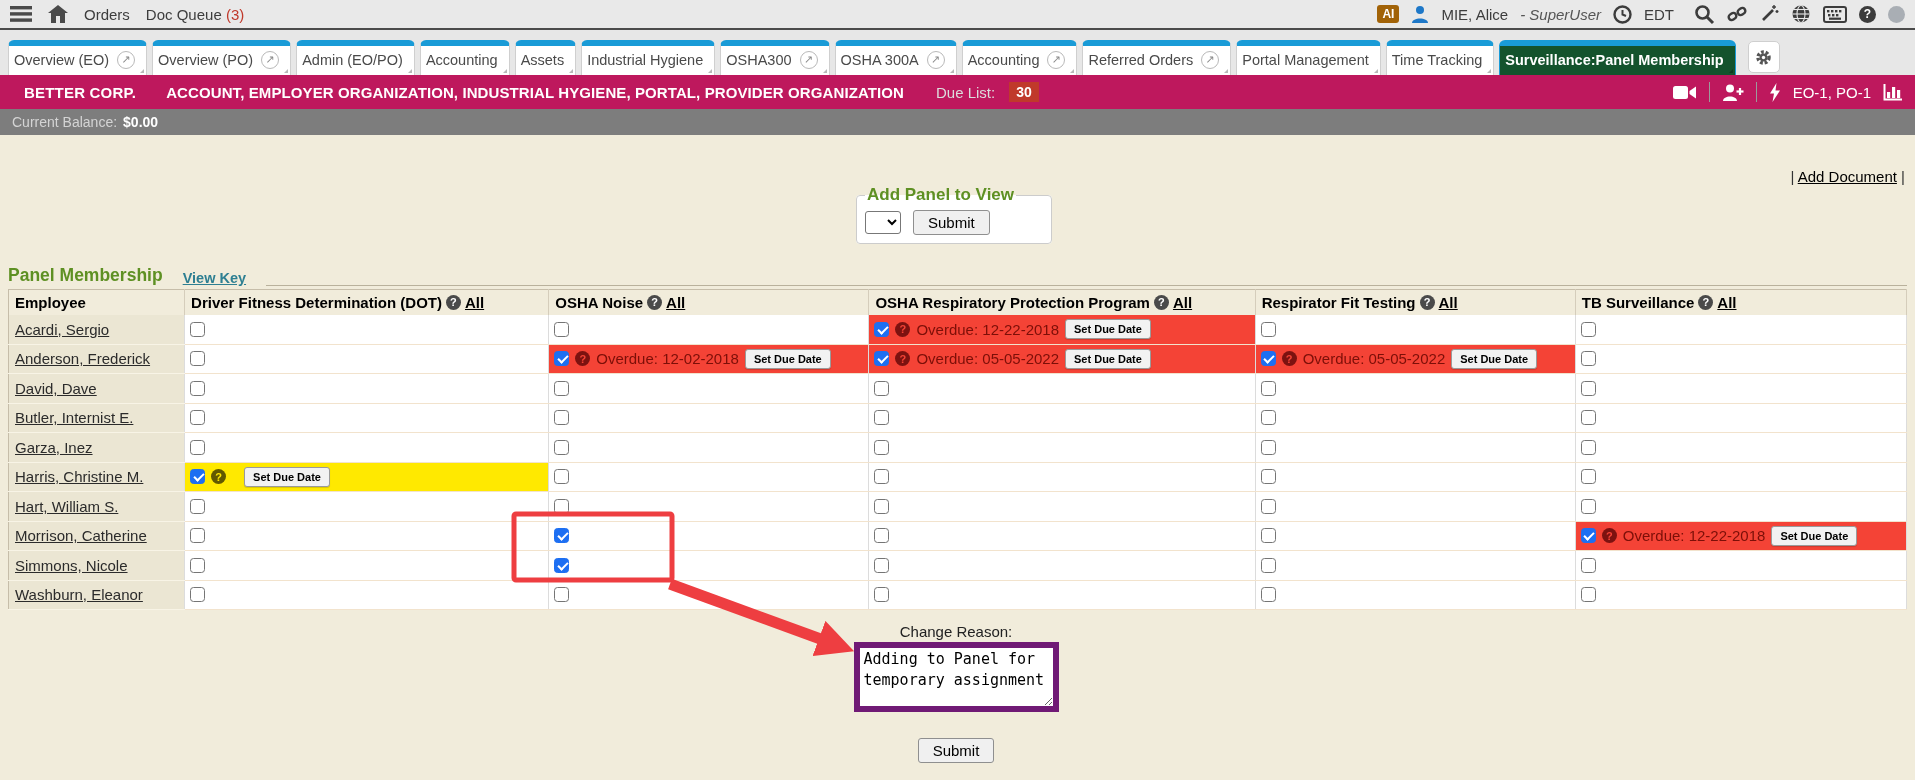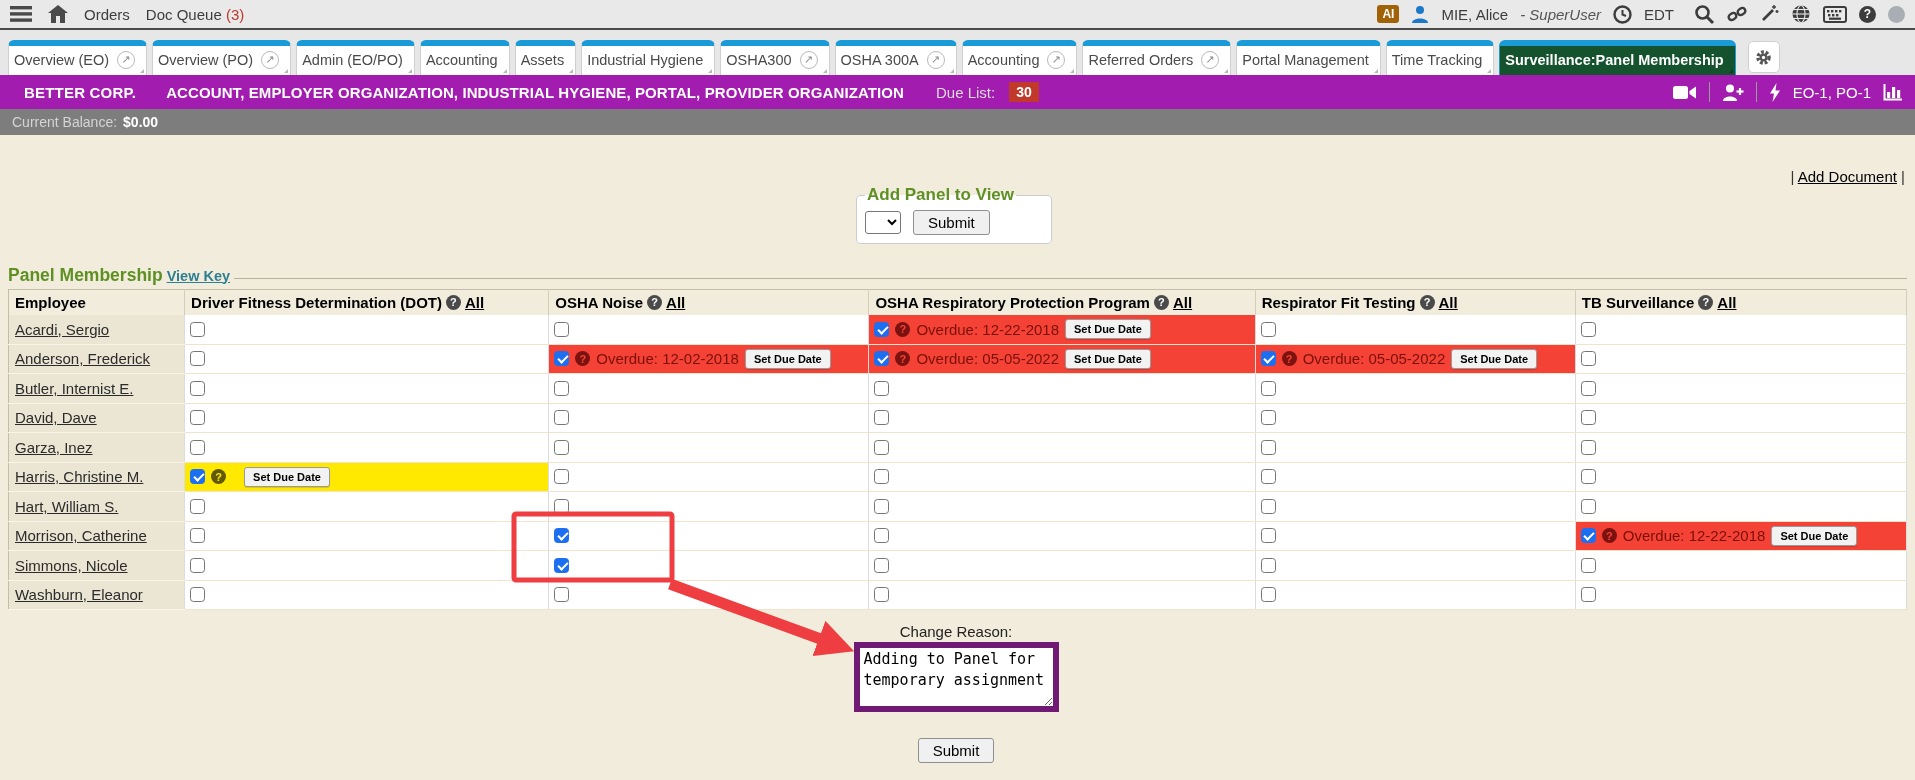--- a/index.html
+++ b/index.html
@@ -29,21 +29,21 @@
          font-size:14.5px; color:#4a4a4a; cursor:pointer; white-space:nowrap; }
   .tab::after { content:""; position:absolute; right:2px; bottom:2px;
                 border-left:4px solid transparent; border-bottom:4px solid rgba(0,0,0,0.28); }
   .tab.active { background:#14532d; border-color:#199bd7; color:#fff; font-weight:bold; }
   .ext { width:18px; height:18px; border:1px solid #b9b9b9; border-radius:50%;
          color:#8a8a8a; font-size:11px; display:flex; align-items:center; justify-content:center; background:#fff; }
   .gearbtn { margin-left:12px; width:32px; height:32px; background:#fff; border:1px solid #cfcfcf;
              border-radius:5px; display:flex; align-items:center; justify-content:center; margin-bottom:2px; cursor:pointer; }
 
   
-  .orgbar { height:34px; background:#a21caf; color:#fff; display:flex; align-items:center;
+  .orgbar { height:34px; background:#be185d; color:#fff; display:flex; align-items:center;
             padding:0 12px; font-size:15px; gap:14px; }
   .orgbar .company { font-weight:bold; letter-spacing:0.2px; margin-left:12px; }
   .orgbar .context { font-weight:bold; margin-left:16px; letter-spacing:0.1px; }
   .duelabel { color:#dcdcdc; margin-left:18px; font-weight:normal; }
   .duebadge { background:#c0392b; color:#fff; font-weight:bold; padding:2px 7px; font-size:14px; }
   .orgbar .right { margin-left:auto; display:flex; align-items:center; gap:12px; }
   .vsep { width:1px; height:20px; background:#9b9b9b; }
   .entity { font-size:15px; }
   .balancebar { height:26px; background:#7d7d7d; display:flex; align-items:center; padding:0 12px; font-size:14px; }
   .balancebar .lbl { color:#d4d4d4; }
@@ -55,21 +55,21 @@
   .adddoc a { color:#000000; }
 
   fieldset.addpanel { position:absolute; left:856px; top:50px; width:196px; background:#fff;
                       border:1px solid #ccc; border-radius:4px; padding:5px 8px 8px 8px; }
   fieldset.addpanel legend { color:#5e9023; font-weight:bold; font-size:17px; padding:0 2px; }
   fieldset.addpanel .row { display:flex; align-items:center; gap:12px; }
   fieldset.addpanel select { width:36px; height:23px; border:1px solid #777; border-radius:3px; background:#fff; }
   .btn { background:#f0f0f0; border:1px solid #8f8f8f; border-radius:3px; font-size:15px;
          padding:3px 14px; color:#000; font-family:"Liberation Sans",sans-serif; cursor:pointer; }
 
-  .section-head { position:absolute; left:8px; top:130px; width:1899px; display:flex; align-items:center; gap:4px; }
+  .section-head { position:absolute; left:8px; top:130px; width:1899px; display:flex; align-items:flex-end; gap:20px; }
   .section-title { color:#5e9023; font-weight:bold; font-size:17.5px; }
   .viewkey { color:#2e7f92; font-weight:bold; font-size:14.5px; }
   .section-line { flex:1; border-top:1px solid #b9b19c; margin-top:6px; }
 
   
   table.panel { position:absolute; left:8px; top:154px; width:1899px; border-collapse:collapse;
                 table-layout:fixed; border:1px solid #c6bda9; font-size:15px; }
   table.panel th { text-align:left; font-weight:bold; color:#000; height:25px; padding-left:6px;
                    border-right:1px solid #d5cdbb; white-space:nowrap; }
   table.panel td { height:29.5px; background:#fff; border-right:1px solid #dcdcdc;
@@ -450,49 +450,49 @@
               <button class="sdd">Set Due Date</button>
             </div>
           </td>
           <td>
             <div class="cellwrap">
               <span class="cb"></span>
             </div>
           </td>
         </tr>
         <tr>
+          <td class="namecell"><a href="#">David, Dave</a></td>
+          <td>
+            <div class="cellwrap">
+              <span class="cb"></span>
+            </div>
+          </td>
+          <td>
+            <div class="cellwrap">
+              <span class="cb"></span>
+            </div>
+          </td>
+          <td>
+            <div class="cellwrap">
+              <span class="cb"></span>
+            </div>
+          </td>
+          <td>
+            <div class="cellwrap">
+              <span class="cb"></span>
+            </div>
+          </td>
+          <td>
+            <div class="cellwrap">
+              <span class="cb"></span>
+            </div>
+          </td>
+        </tr>
+        <tr>
           <td class="namecell"><a href="#">Butler, Internist E.</a></td>
-          <td>
-            <div class="cellwrap">
-              <span class="cb"></span>
-            </div>
-          </td>
-          <td>
-            <div class="cellwrap">
-              <span class="cb"></span>
-            </div>
-          </td>
-          <td>
-            <div class="cellwrap">
-              <span class="cb"></span>
-            </div>
-          </td>
-          <td>
-            <div class="cellwrap">
-              <span class="cb"></span>
-            </div>
-          </td>
-          <td>
-            <div class="cellwrap">
-              <span class="cb"></span>
-            </div>
-          </td>
-        </tr>
-        <tr>
-          <td class="namecell"><a href="#">David, Dave</a></td>
           <td>
             <div class="cellwrap">
               <span class="cb"></span>
             </div>
           </td>
           <td>
             <div class="cellwrap">
               <span class="cb"></span>
             </div>
           </td>

